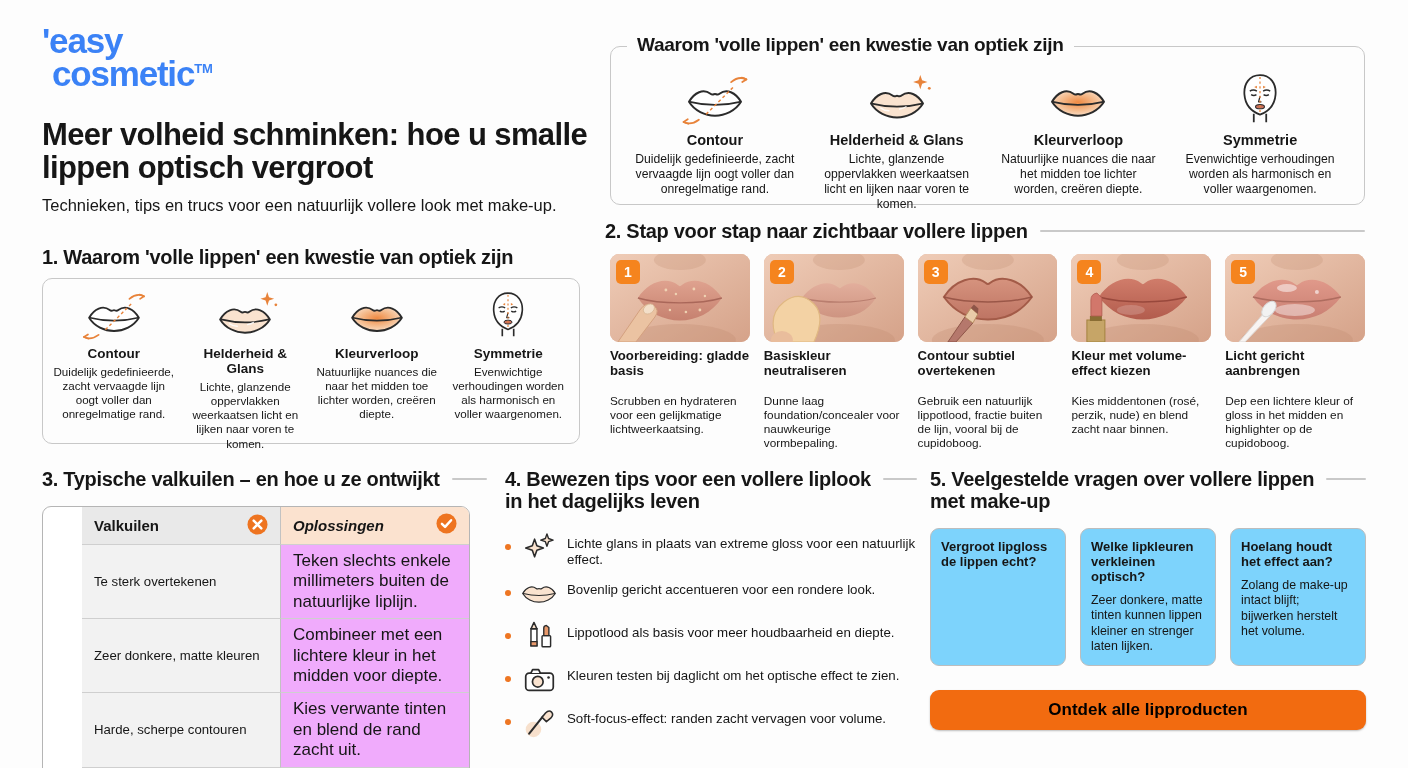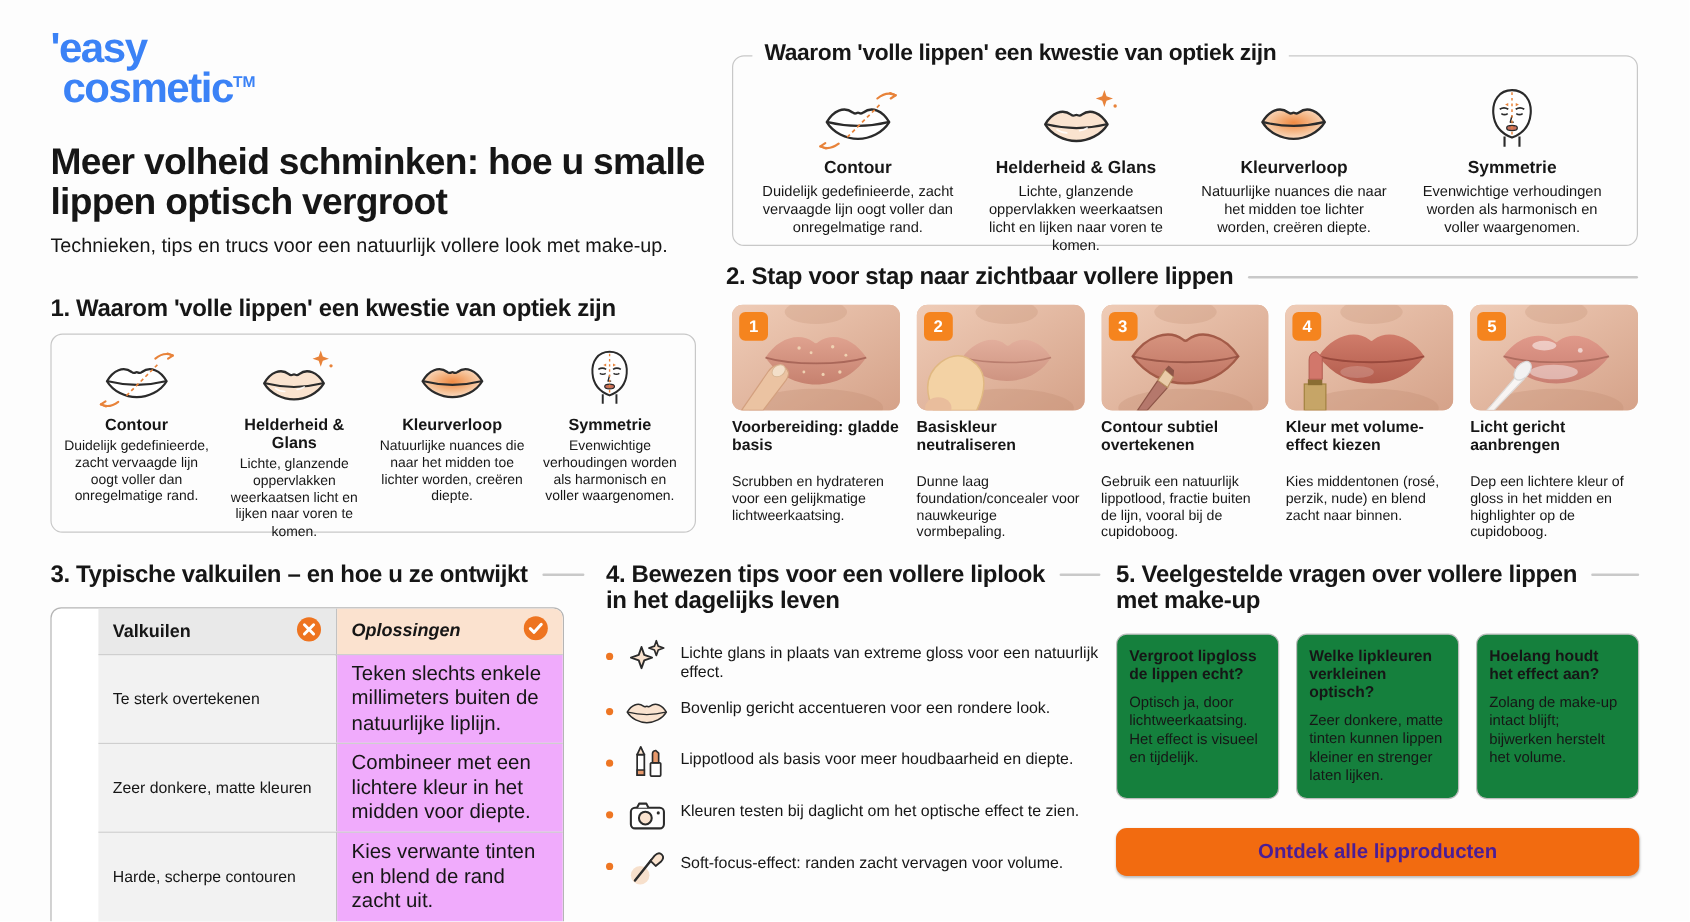--- a/index.html
+++ b/index.html
@@ -65,26 +65,26 @@
   #sec4-h{left:505px;top:468px;width:412px;}
   .tips{left:505px;top:531px;width:414px;}
   .tip{display:flex;gap:9px;align-items:flex-start;margin-bottom:9px;min-height:32px;}
   .tip-dot{width:6px;height:6px;border-radius:50%;background:var(--accent,#ee7623);margin-top:13px;flex:none;}
   .tip-icon{width:38px;height:34px;flex:none;display:flex;align-items:center;justify-content:center;}
   .tip-text{font-size:13.3px;line-height:1.2;padding-top:5px;}
 
   
   #sec5-h{left:930px;top:468px;width:436px;}
   .faq{left:930px;top:528px;width:436px;display:grid;grid-template-columns:repeat(3,1fr);gap:14px;align-items:stretch;}
-  .faq-card{border:1.3px solid #bdbdbd;border-radius:9px;padding:11px 10px;box-sizing:border-box;min-height:126px;background:#15803d;}
+  .faq-card{border:1.3px solid #bdbdbd;border-radius:9px;padding:11px 10px;box-sizing:border-box;min-height:126px;background:#7dd3fc;}
   .faq-q{font-size:13px;font-weight:700;line-height:1.15;margin-bottom:8px;}
   .faq-a{font-size:12.4px;line-height:1.24;}
 
   
-  .cta{left:930px;top:690px;width:436px;height:40px;background:var(--cta-bg,#f26b10);border-radius:9px;color:#4c1d95;
+  .cta{left:930px;top:690px;width:436px;height:40px;background:var(--cta-bg,#f26b10);border-radius:9px;color:#000000;
        font-weight:700;font-size:17px;display:flex;align-items:center;justify-content:center;cursor:pointer;
        box-shadow:0 1px 2px rgba(0,0,0,0.25);}
 </style>
 </head>
 <body>
 
 <svg width="0" height="0" style="position:absolute" aria-hidden="true">
   <defs>
     <g id="g-lips">
       <path d="M3,22 C9,11.5 19,7 27,13 C29.5,15.2 30.5,13.2 32,13.2 C33.5,13.2 34.5,15.2 37,13 C45,7 55,11.5 61,22 C55,32 43,37.5 32,37.5 C21,37.5 9,32 3,22 Z" stroke="#2b2b2b" stroke-width="2.2" stroke-linejoin="round"></path>
@@ -475,21 +475,20 @@
   <div class="abs" id="sec5-h">
     <div class="h-row">
       <div class="sec-h">5. Veelgestelde vragen over vollere lippen</div>
       <div class="h-line"></div>
     </div>
     <div class="sec-h">met make-up</div>
   </div>
   <div class="abs faq">
     <div class="faq-card">
       <div class="faq-q">Vergroot lipgloss de lippen echt?</div>
-      <div class="faq-a">Optisch ja, door lichtweerkaatsing. Het effect is visueel en tijdelijk.</div>
     </div>
     <div class="faq-card">
       <div class="faq-q">Welke lipkleuren verkleinen optisch?</div>
       <div class="faq-a">Zeer donkere, matte tinten kunnen lippen kleiner en strenger laten lijken.</div>
     </div>
     <div class="faq-card">
       <div class="faq-q">Hoelang houdt het effect aan?</div>
       <div class="faq-a">Zolang de make-up intact blijft; bijwerken herstelt het volume.</div>
     </div>
   </div>

